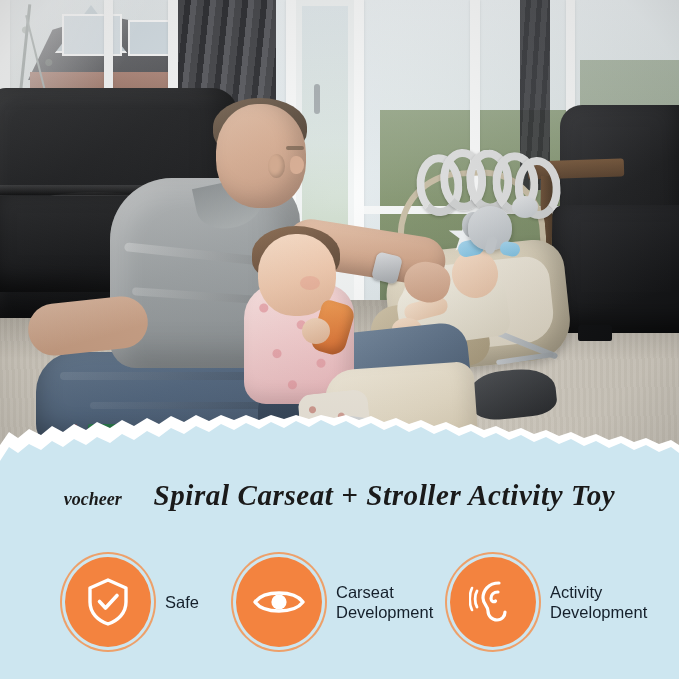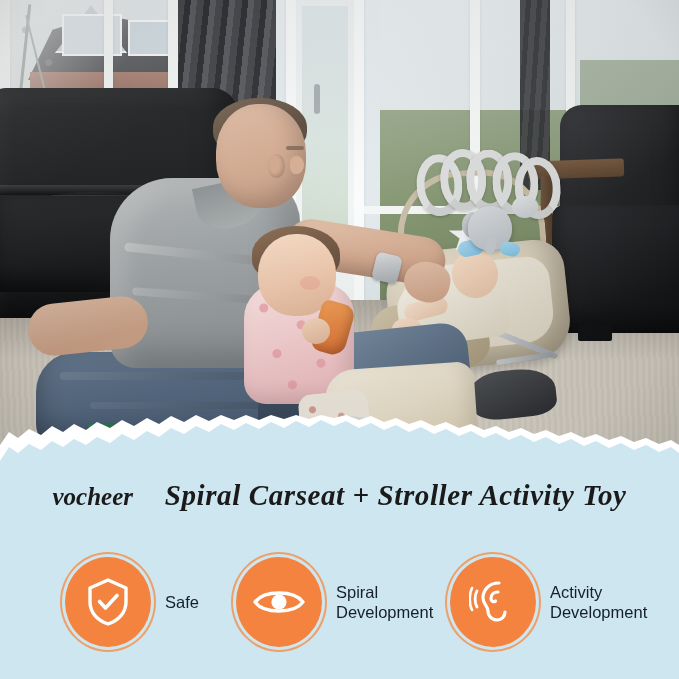--- a/index.html
+++ b/index.html
@@ -265,21 +265,21 @@
   .torn{position:absolute;left:0;top:415px;width:679px;height:70px;z-index:6;}
   .torn svg{display:block;width:679px;height:70px;}
 
   
   .panel{position:absolute;left:0;top:455px;width:679px;height:224px;background:#cde6f0;z-index:4;}
 
   .title{position:absolute;left:0;top:479px;width:679px;text-align:center;z-index:7;
     font-family:"Liberation Serif", serif;
     font-style:italic;font-weight:700;font-size:29px;letter-spacing:.6px;
     color:#1a1a1a;white-space:nowrap;}
-  .title .brand{font-weight:700;font-size:25px;letter-spacing:0;font-family:Liberation Serif, serif;}
+  .title .brand{font-weight:700;font-size:18px;letter-spacing:0;font-family:Liberation Serif, serif;}
   .title .main{font-size:29px;}
 
   .features{position:absolute;left:0;top:552px;width:679px;height:100px;z-index:7;
     display:flex;align-items:center;}
   .feature{display:flex;align-items:center;}
   .f1{position:absolute;left:36px;margin-left:29px;}
   .f2{position:absolute;left:236px;}
   .f3{position:absolute;left:450px;}
 
   .circ{position:relative;width:86px;height:90px;border-radius:50%;
@@ -471,21 +471,21 @@
       <div class="flabel">Safe</div>
     </div>
 
     <div class="feature f2">
       <div class="circ">
         <svg width="54" height="34" viewBox="0 0 54 34">
           <path d="M3 17 C12 5 42 5 51 17 C42 29 12 29 3 17 Z" fill="none" stroke="#ffffff" stroke-width="3.4" stroke-linejoin="round"></path>
           <circle cx="27" cy="17" r="7.6" fill="#ffffff"></circle>
         </svg>
       </div>
-      <div class="flabel">Spiral
+      <div class="flabel">Carseat
 Development</div>
     </div>
 
     <div class="feature f3">
       <div class="circ">
         <svg width="48" height="50" viewBox="0 0 48 50">
           <path d="M30 6 C19 6 14 14 14 21 C14 27 19 29 19 34 C19 39 23 43 28 43
                    C33 43 36 39 36 35" fill="none" stroke="#ffffff" stroke-width="3.2" stroke-linecap="round" stroke-linejoin="round"></path>
           <path d="M29 15 C24.5 15 22 18 22 21.5 C22 24.5 25 25.5 26.5 24" fill="none" stroke="#ffffff" stroke-width="3.2" stroke-linecap="round"></path>
           <path d="M8 14 C5.5 18 5.5 26 8 30" fill="none" stroke="#ffffff" stroke-width="2.8" stroke-linecap="round"></path>

